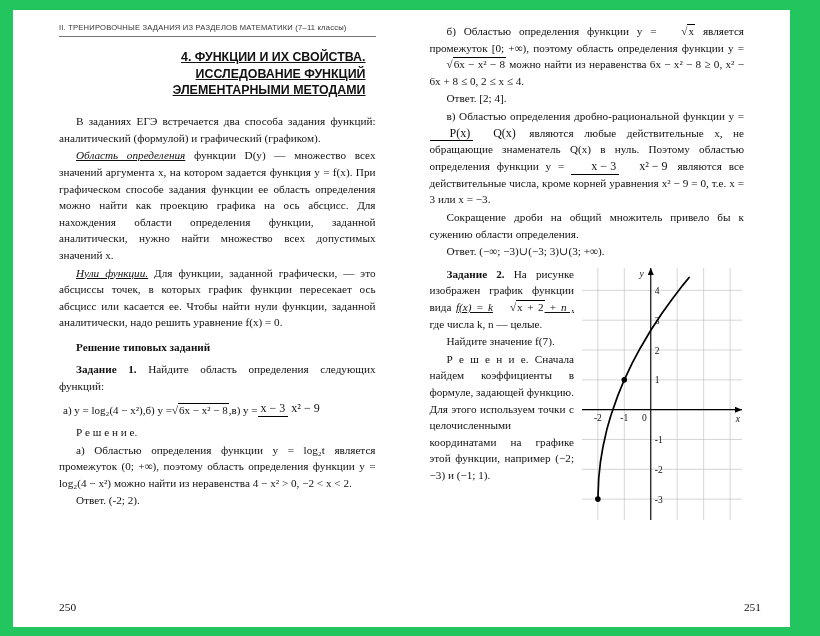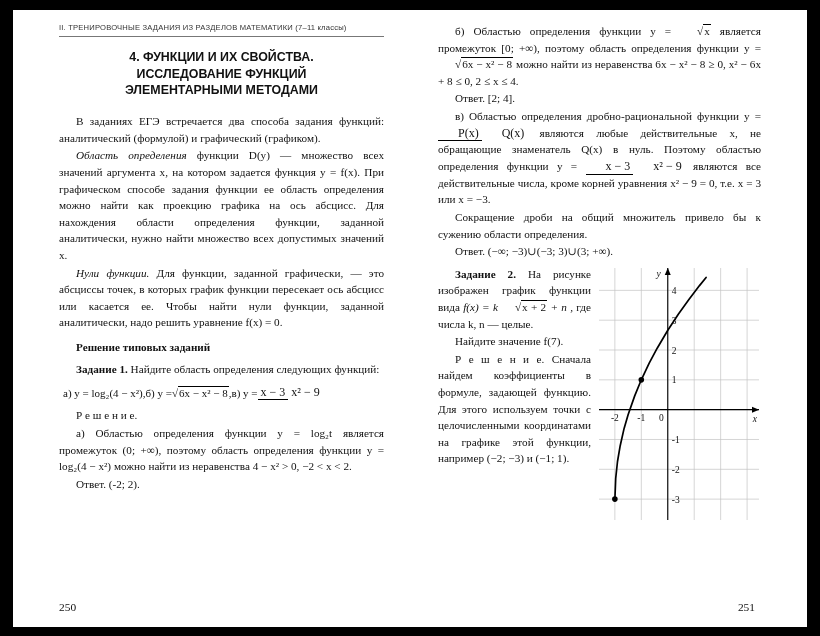--- a/index.html
+++ b/index.html
@@ -1,42 +1,42 @@
 <!DOCTYPE html>
 <html><head>
 <meta charset="utf-8">
 <style>
   html,body{margin:0;padding:0;}
   body{background:#c7c7c7;font-family:"Liberation Serif","DejaVu Serif",serif;color:#111;}
-  .spread{width:820px;height:636px;box-sizing:border-box;padding:10px 13px 9px 13px;background:#000000;}
+  .spread{width:820px;height:636px;box-sizing:border-box;padding:10px 30px 9px 13px;background:#22c55e;}
   .pages{display:flex;background:#ffffff;height:100%;box-sizing:border-box;}
   .page{position:relative;width:50%;box-sizing:border-box;}
   .page.left{padding:13px 26px 14px 46px;}
   .page.right{padding:13px 46px 14px 28px;}
   .running-head{font-family:"Liberation Sans",sans-serif;font-size:7.6px;letter-spacing:.2px;color:#333;
     border-bottom:1px solid #777;padding-bottom:4px;margin-bottom:12px;white-space:nowrap;overflow:hidden;}
   .running-head.rh-right{text-align:right;}
   .title{font-family:"Liberation Sans",sans-serif;font-weight:700;font-size:12.4px;line-height:1.35;
-    text-align:center;margin:4px 10px 14px 10px;}
+    text-align:right;margin:4px 10px 14px 10px;text-decoration:underline;}
   .para{font-size:11.2px;line-height:16.6px;text-align:justify;text-indent:17px;margin:0 0 1px 0;}
   .para.tight{margin:0;}
-  .ital{font-style:italic;}
+  .ital{font-style:italic;text-decoration:underline;}
   .bold{font-weight:700;margin-top:15px;}
   .sec-head{font-size:11.2px;font-weight:700;text-indent:17px;margin:10px 0 8px 0;}
   .formula-row{display:flex;align-items:center;font-size:11px;margin:8px 0 7px 4px;white-space:nowrap;}
   .frac{display:inline-flex;flex-direction:row;text-align:center;font-size:12px;line-height:1.15;
     vertical-align:middle;}
   .frac .num{border-bottom:1px solid #000;padding:0 3px;}
   .frac .den{padding:0 3px;}
   .sqrt{white-space:nowrap;}
   .sqrt .rsign{display:inline-block;}
   .sqrt .rad{border-top:1px solid #000;padding:0 1px;}
   .pageno{position:absolute;bottom:14px;font-size:11.4px;}
   .pageno.pn-left{left:46px;}
-  .pageno.pn-right{right:52px;margin-top:36px;}
+  .pageno.pn-right{right:29px;margin-top:36px;}
   .figure{float:right;width:162px;margin:2px 0 2px 8px;}
   .clearfix::after{content:"";display:block;clear:both;}
   .mt6{margin-top:6px;}
 </style>
 </head>
 <body>
 
 <div class="spread">
   <div class="pages">
 

